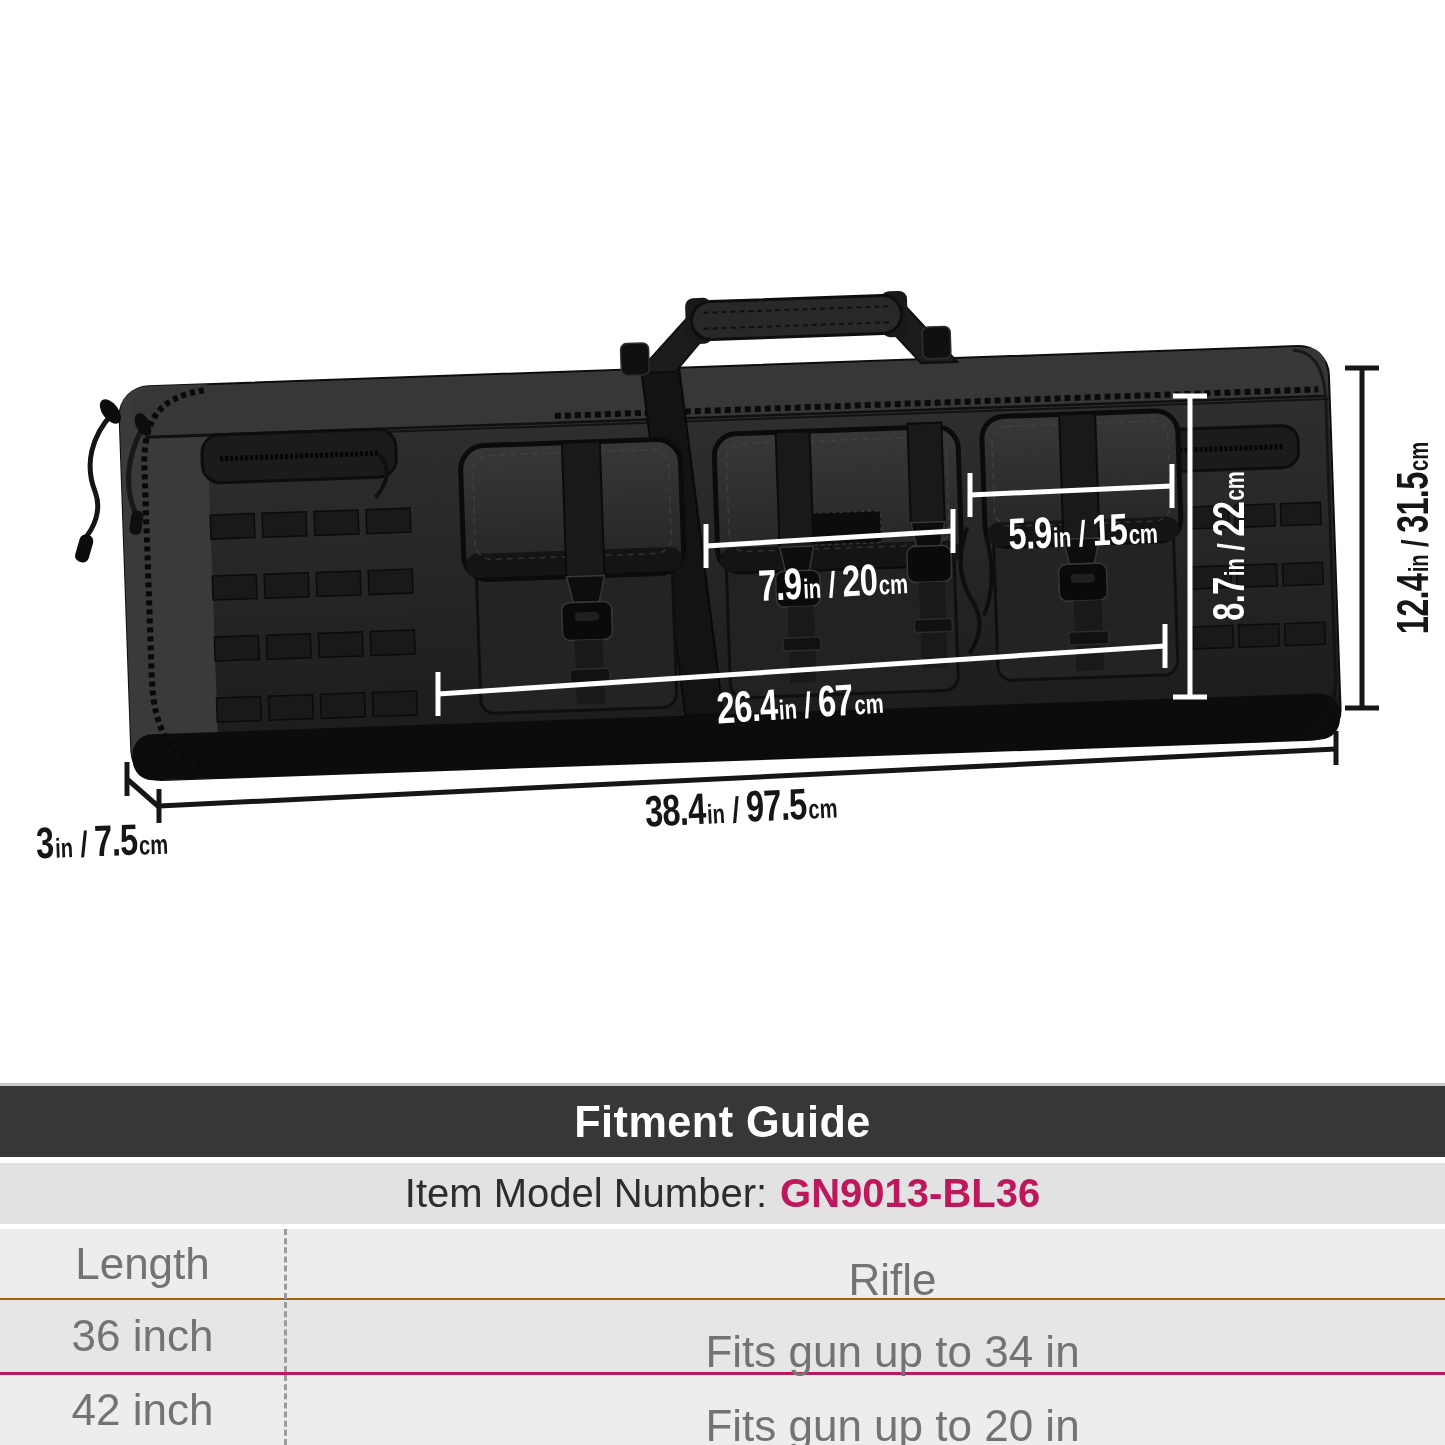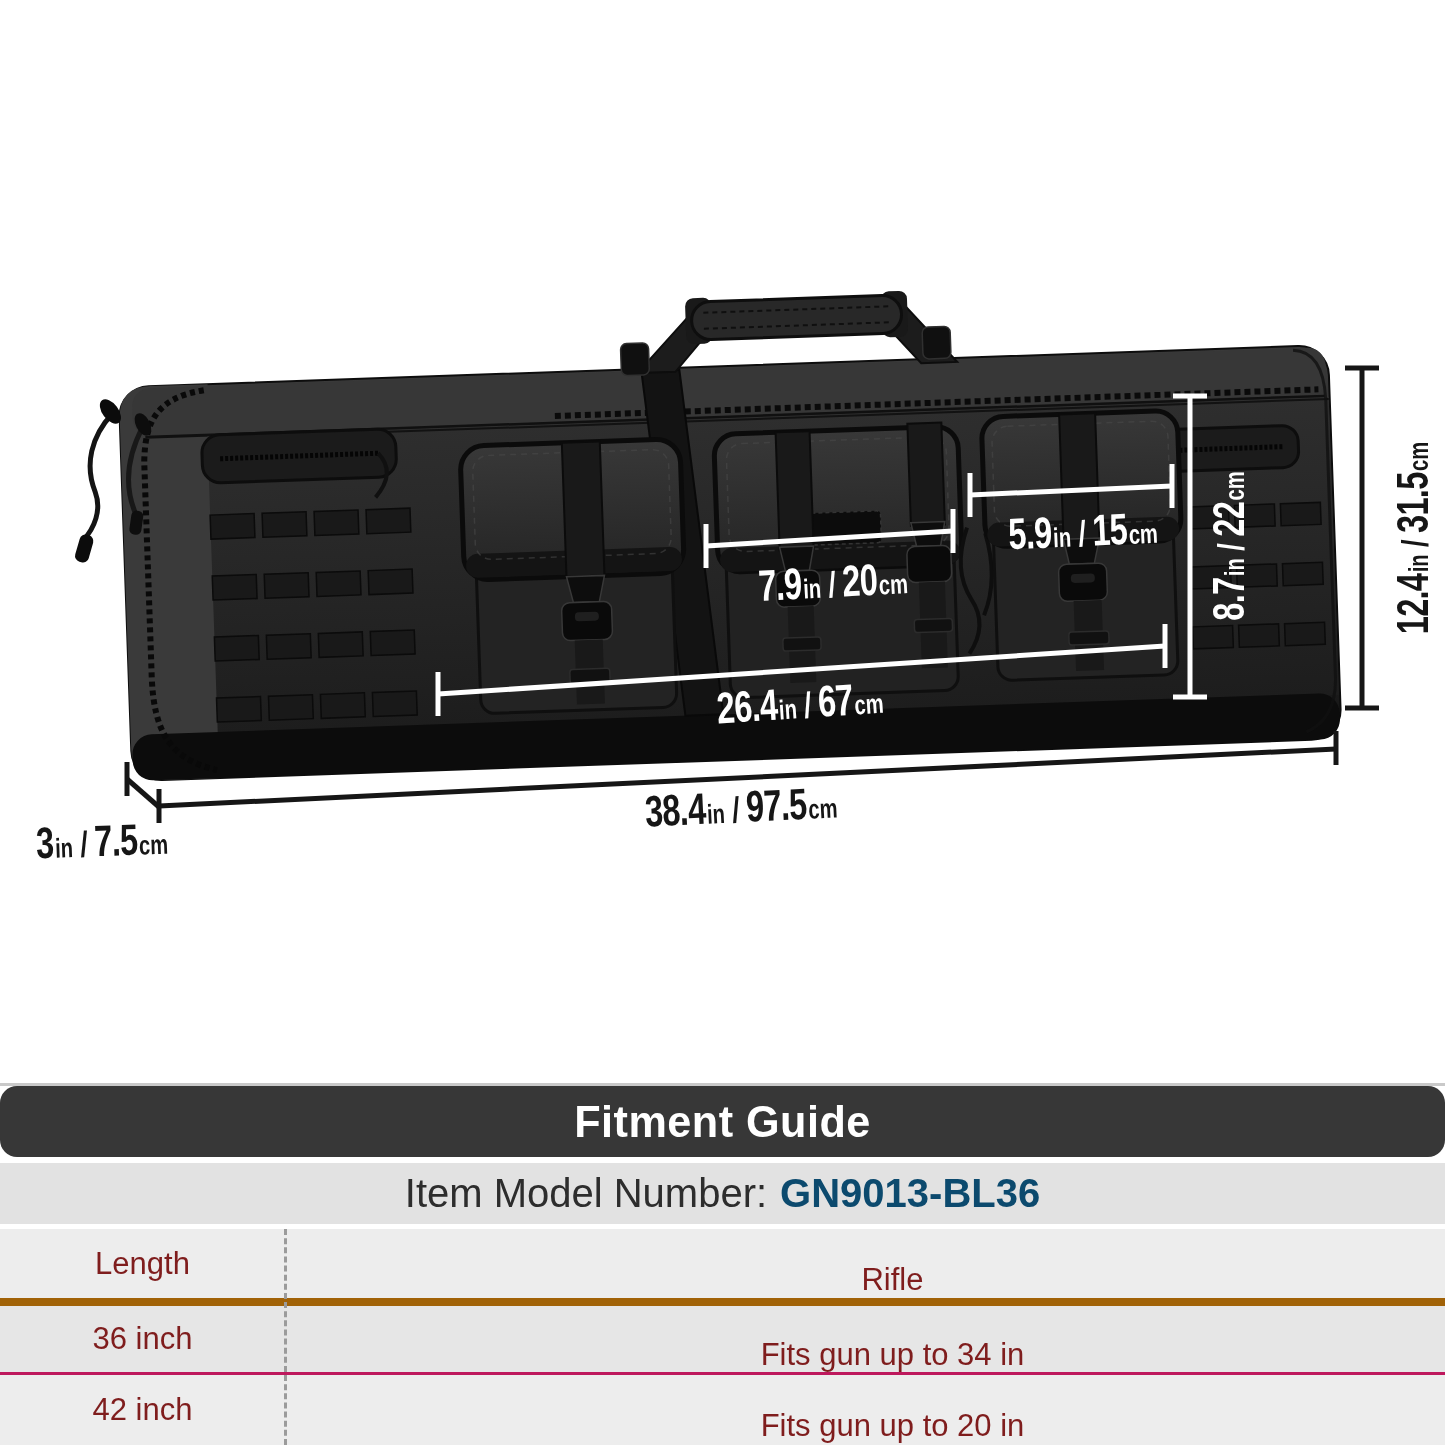--- a/index.html
+++ b/index.html
@@ -20,32 +20,32 @@
     line-height: 1;
   }
   .dim.white { color: #ffffff; }
   .dim.black { color: #161616; }
   .dim .unit { font-size: 0.62em; letter-spacing: 0; margin-left: 2px; }
   .dim .slash { font-size: 0.82em; margin: 0 10px; }
 
   
   .fitment { position: absolute; left: 0; top: 1083px; width: 1445px; }
   .fg-topline { height: 3px; background: #c9c9c9; }
-  .fg-header { height: 71px; background: #373737; display: flex; align-items: center; justify-content: center; border-radius: 17px; }
+  .fg-header { height: 71px; background: #373737; display: flex; align-items: center; justify-content: center; }
   .fg-title { color: #ffffff; font-size: 45px; font-weight: 700; letter-spacing: 0.5px; display: inline-block; transform: scaleX(0.96); }
   .fg-gap6 { height: 6px; background: #ffffff; }
   .fg-gap5 { height: 5px; background: #ffffff; }
   .fg-model { height: 61px; background: #e2e2e2; display: flex; align-items: center; justify-content: center; font-size: 40px; color: #2d2d2d; }
-  .fg-model .model-value { margin-left: 13px; font-weight: 700; color: #0c4a6e; }
+  .fg-model .model-value { margin-left: 13px; font-weight: 700; color: #be185d; }
   .fg-table { position: relative; }
-  .fg-row { display: flex; align-items: center; font-size: 31px; color: #7f1d1d; }
+  .fg-row { display: flex; align-items: center; font-size: 44px; color: #737373; }
   .fg-row .c1 { width: 285px; text-align: center; }
   .fg-row .c2 { flex: 1; text-align: center; padding-left: 55px; margin-top: 32px; }
   .row-header { height: 69px; background: #ededed; }
-  .row-alt    { height: 74px; background: #e6e6e6; border-top: 8px solid #a16207; }
+  .row-alt    { height: 74px; background: #e6e6e6; border-top: 2px solid #a16207; }
   .row-last   { height: 73px; background: #ededed; border-top: 3px solid #be185d; }
   .fg-divider { position: absolute; left: 284px; top: 0; bottom: 0; width: 0; border-left: 3px dashed #9b9b9b; }
 </style>
 </head>
 <body>
 
 <div class="page">
 
   <div class="hero">
     <svg width="1445" height="1080" viewBox="0 0 1445 1080">

